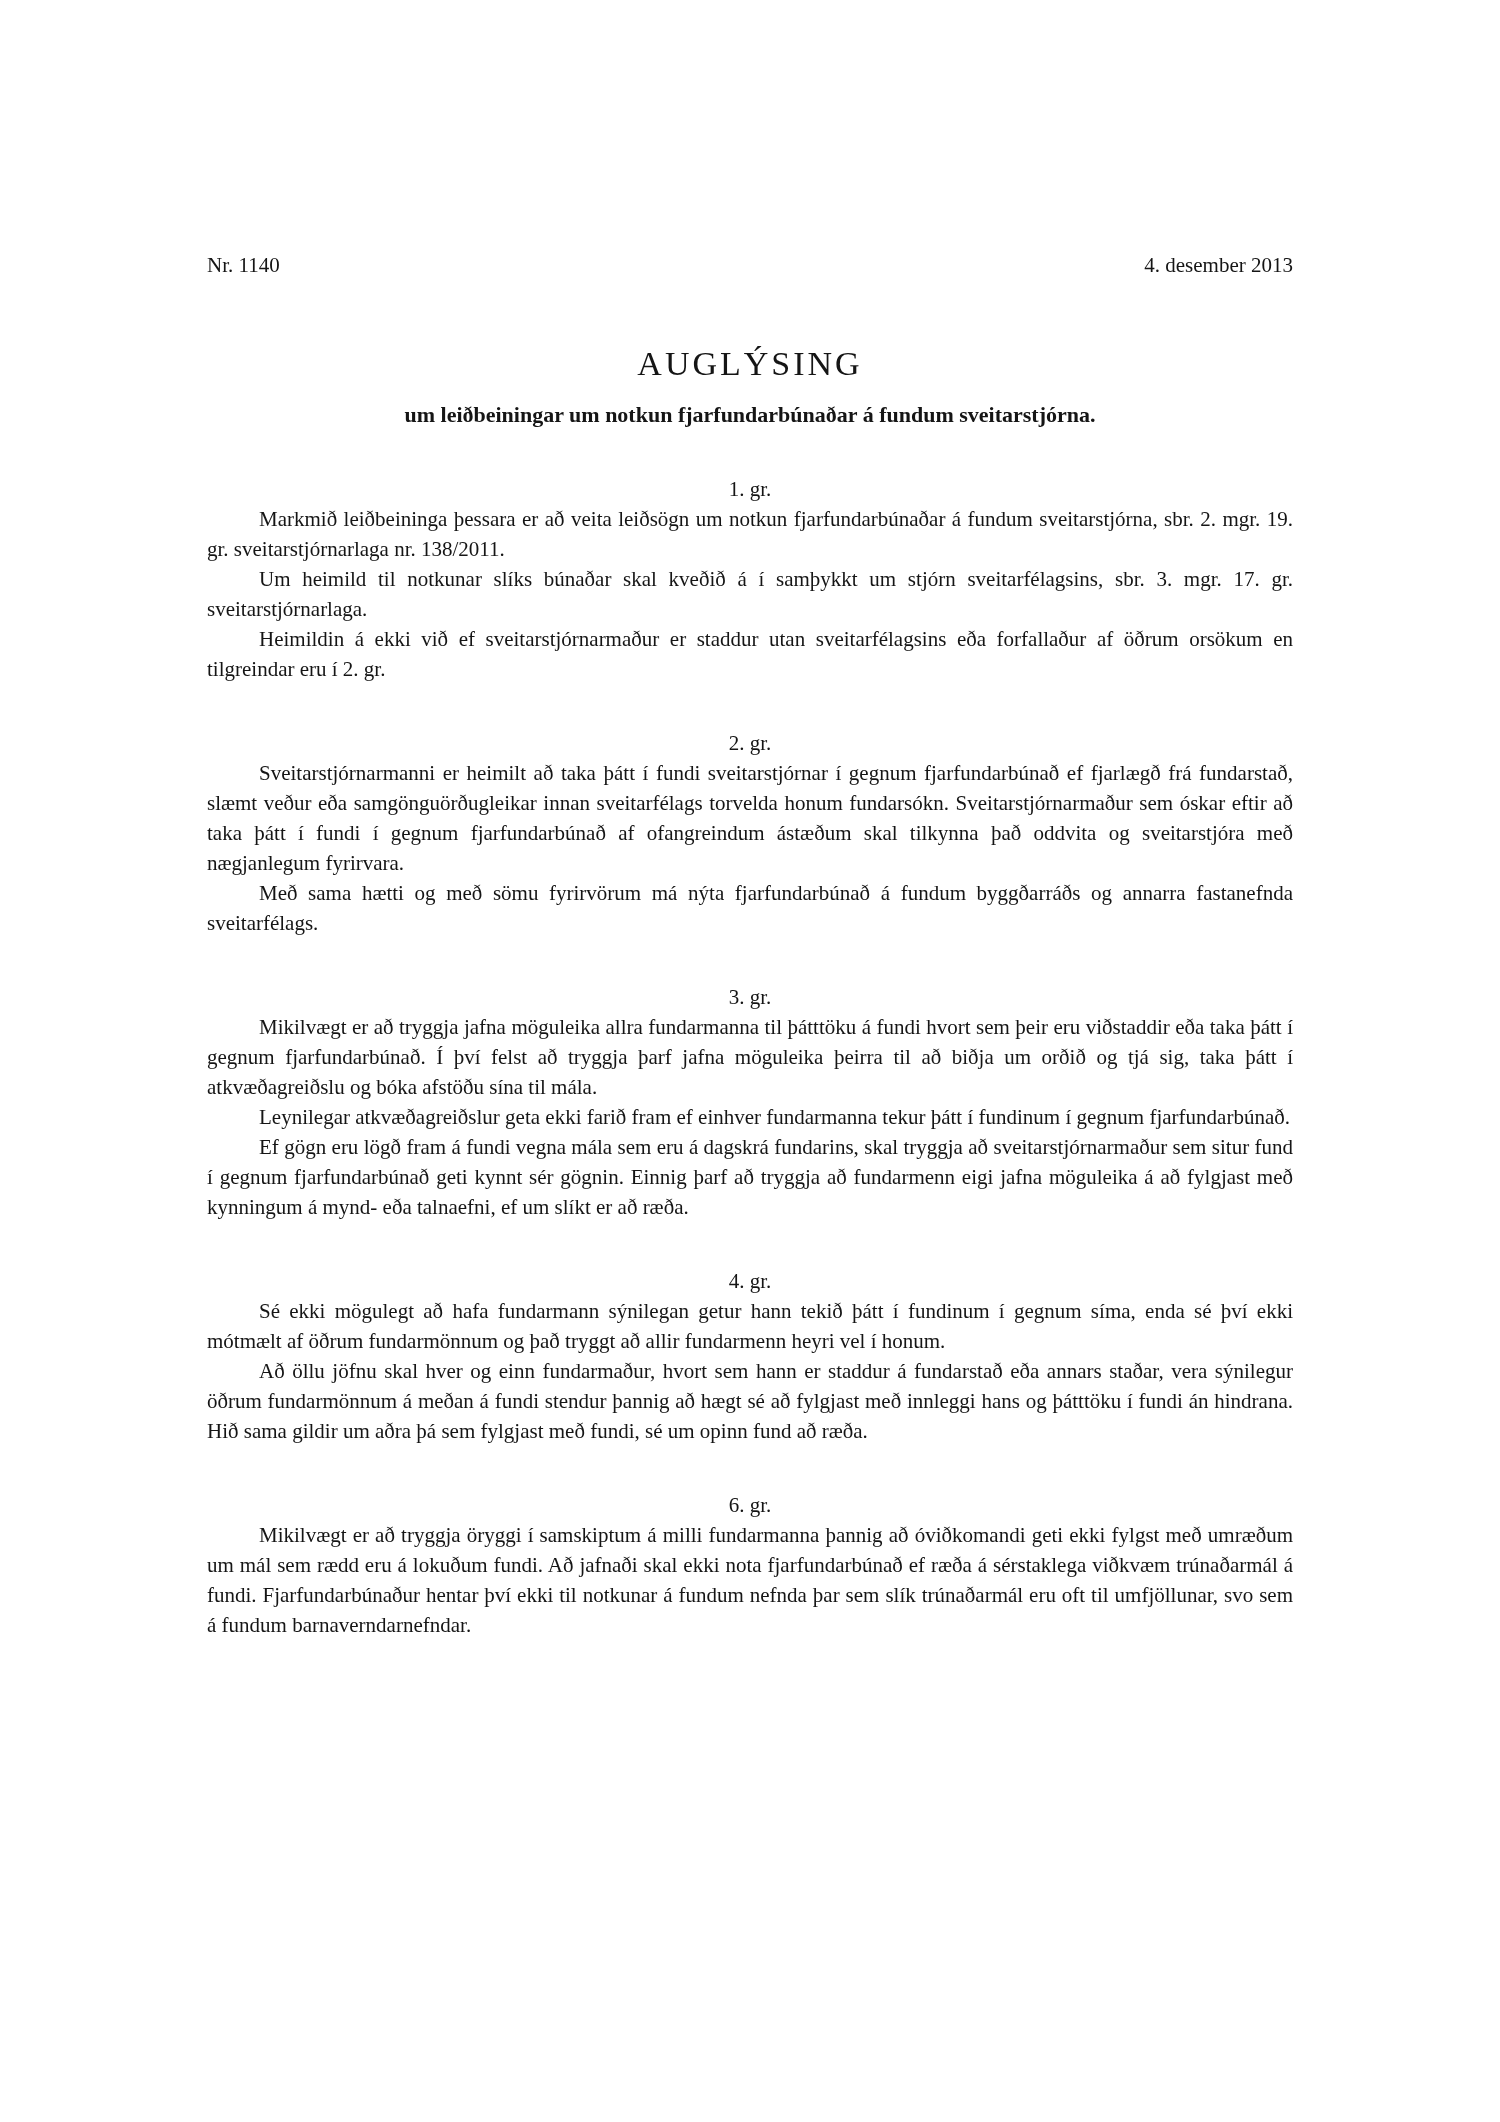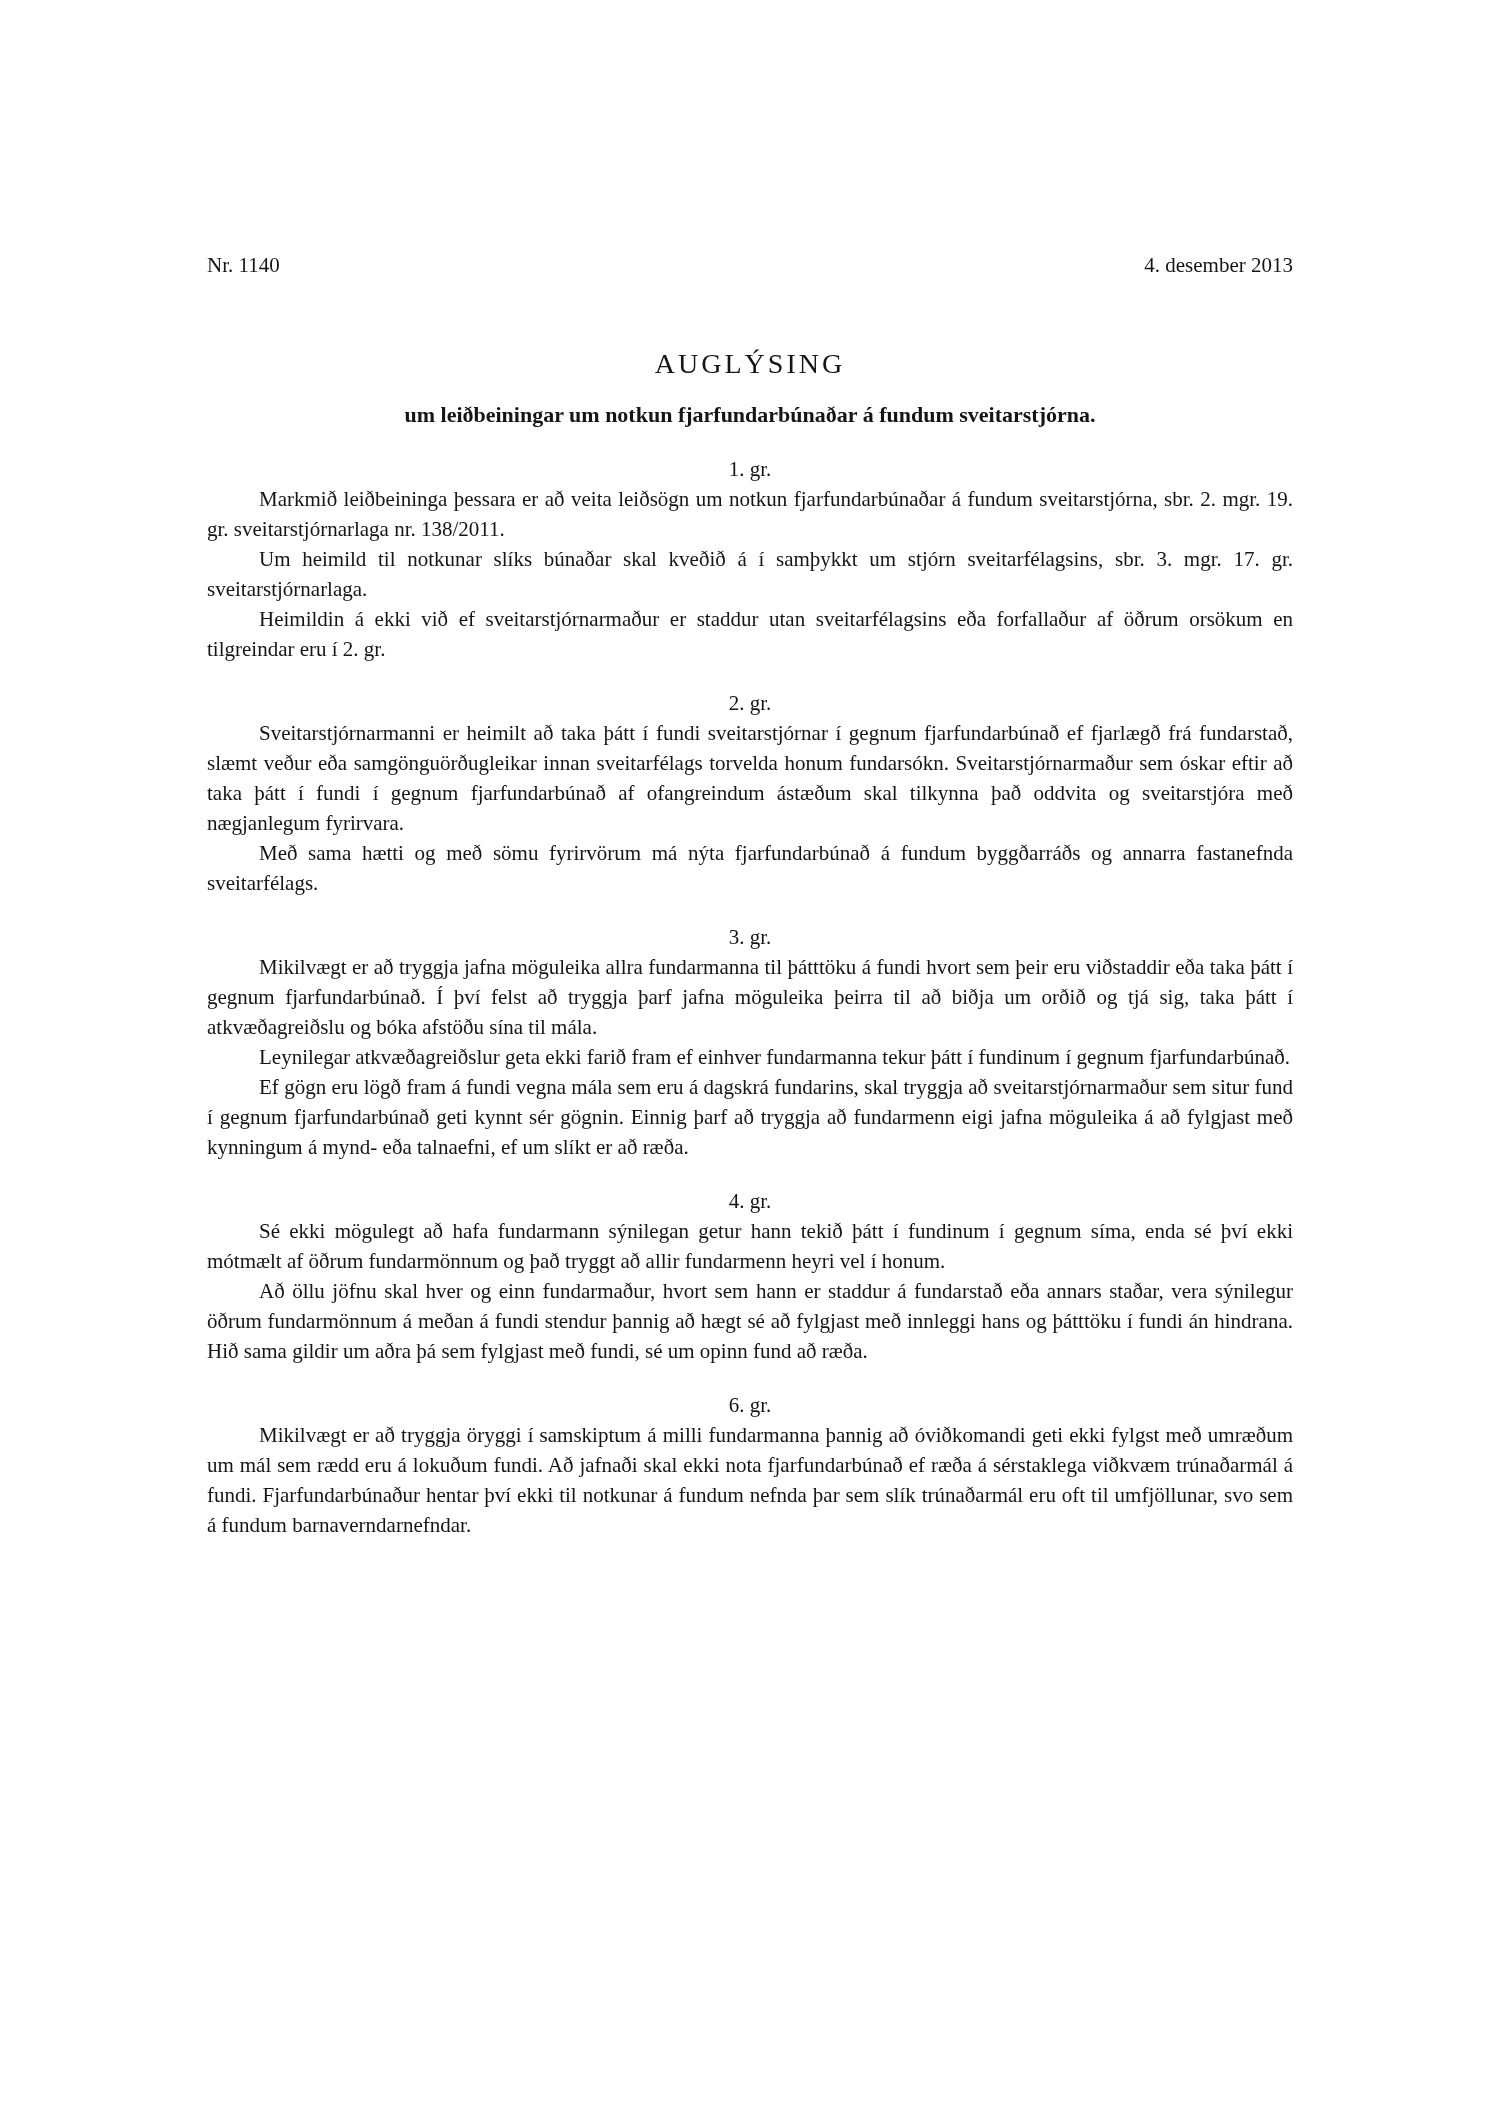--- a/index.html
+++ b/index.html
@@ -27,34 +27,34 @@
   }
   .doc-header {
     margin-top: 250px;
     display: flex;
     justify-content: space-between;
     align-items: baseline;
   }
   .doc-title {
     margin: 60px 0 0 0;
     text-align: center;
-    font-size: 28px;
+    font-size: 34px;
     line-height: 48px;
     font-weight: normal;
     letter-spacing: 3px;
   }
   .doc-subtitle {
     margin: 12px 0 12px 0;
     text-align: center;
     font-size: 22px;
     line-height: 30px;
     font-weight: bold;
   }
   .section {
-    margin-top: 24px;
+    margin-top: 44px;
   }
   .section-heading {
     text-align: center;
     font-weight: normal;
     font-size: 21px;
     line-height: 30px;
     margin: 0;
   }
   .para {
     margin: 0;

